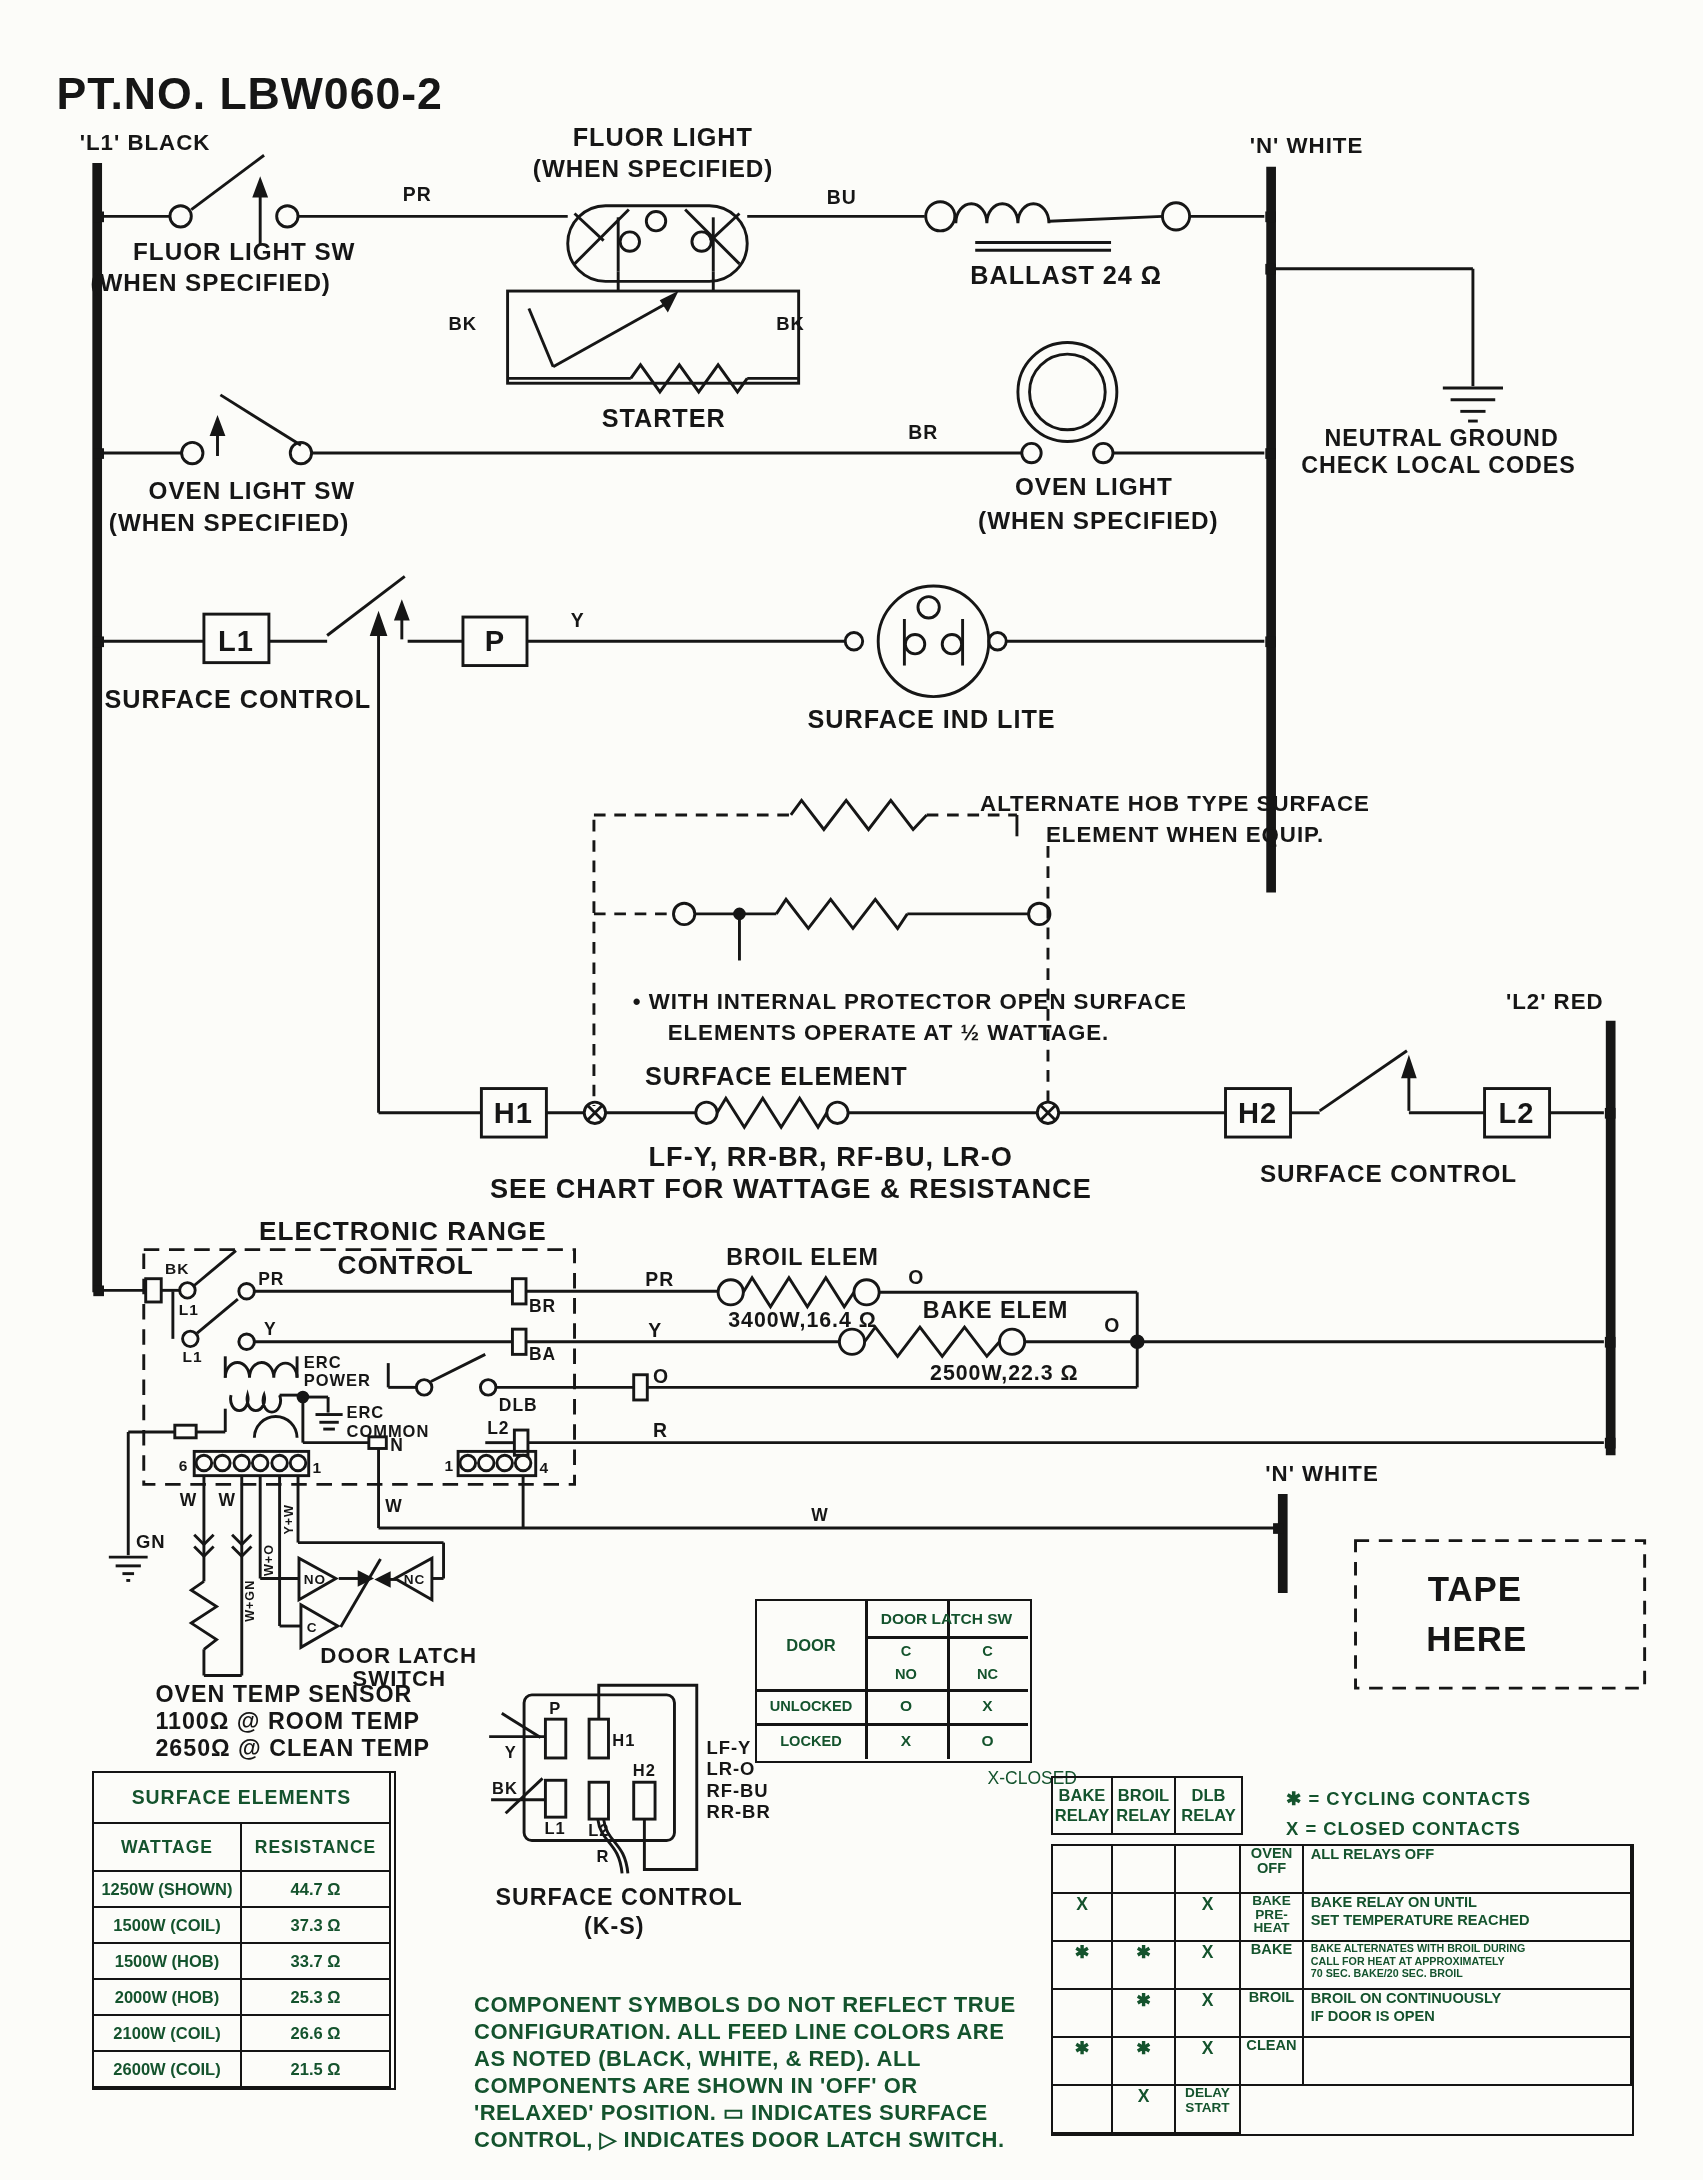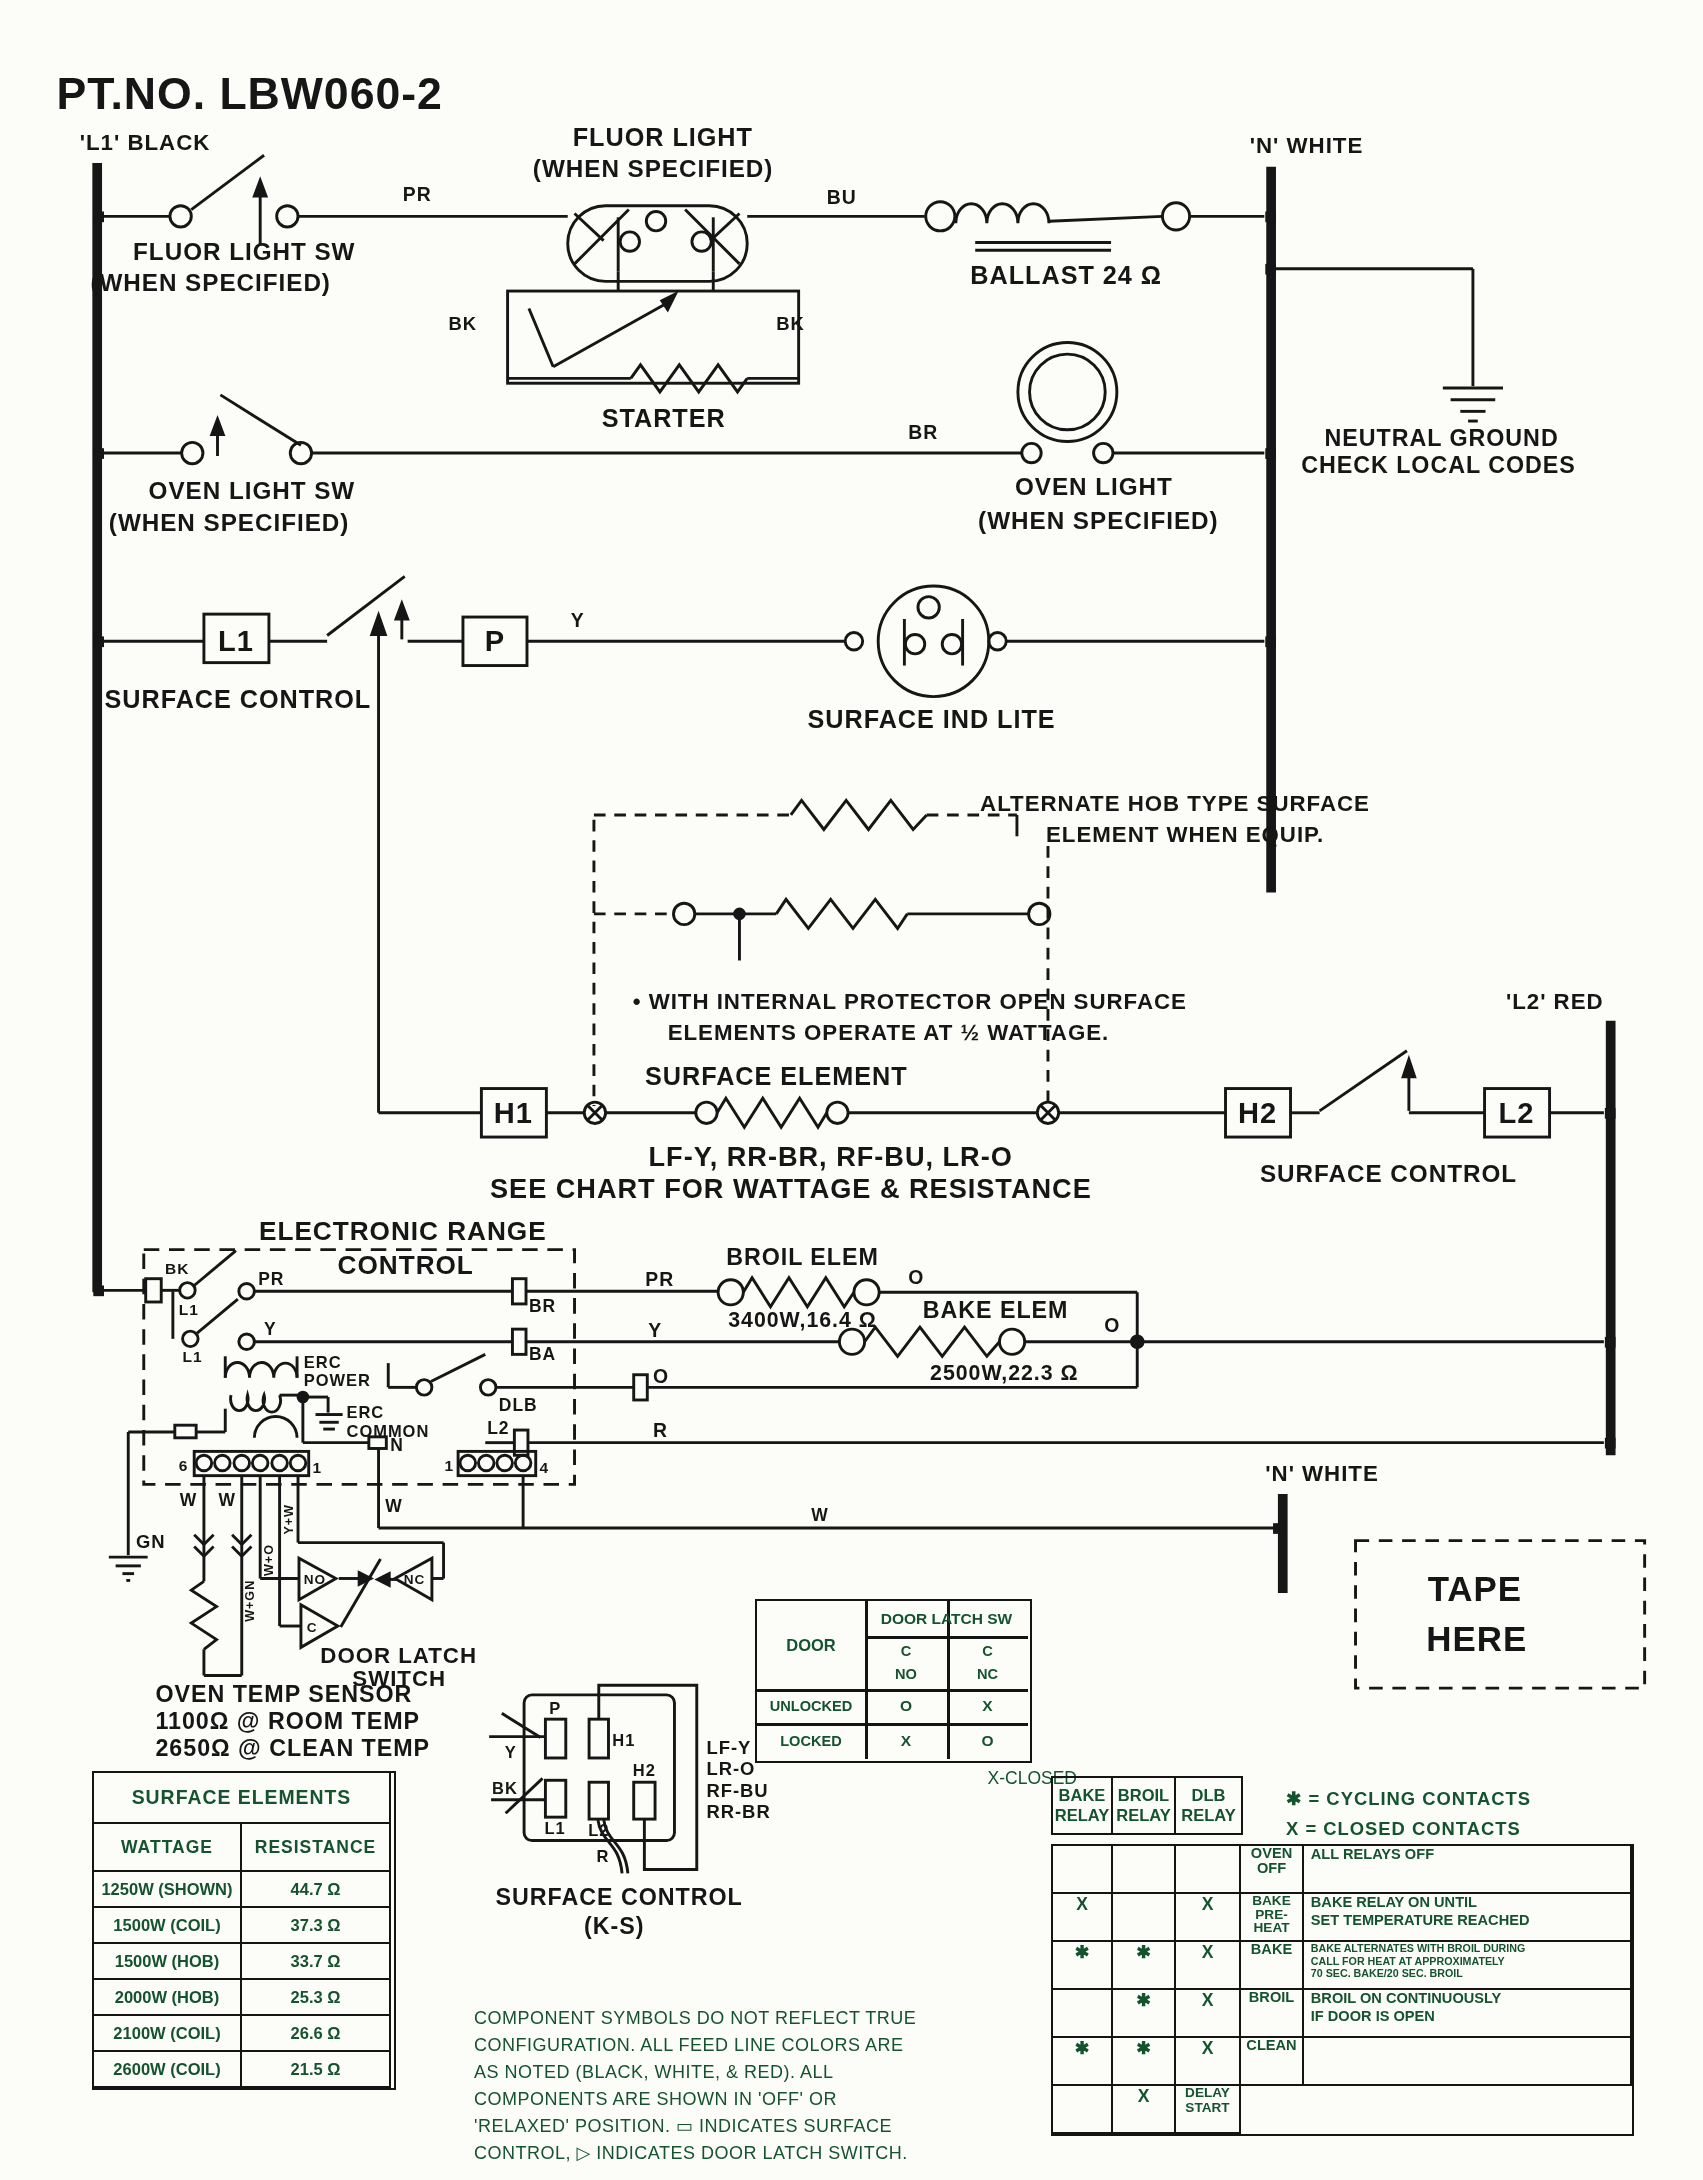--- a/index.html
+++ b/index.html
@@ -20,21 +20,21 @@
   .relay-grid .c{border-right:2.9px solid #141414;border-bottom:2.9px solid #141414;height:46px;display:flex;flex-direction:column;align-items:center;justify-content:flex-start;font-weight:bold;}
   .rc-sym{font-size:17.5px;}
   .rc-mode{font-size:14.6px;line-height:14.6px;text-align:center;}
   .rc-desc{align-items:flex-start !important;justify-content:center;padding-left:6.8px;font-size:14.6px;line-height:17.5px;}
   .rc-desc.small{font-size:10.7px;line-height:12.6px;}
   .legend{font-weight:bold;font-size:18.4px;line-height:30px;letter-spacing:1px;}
   
   .door-box{border:2.9px solid #141414;}
   .door-line{background:#141414;position:absolute;}
   .door-lab{position:absolute;display:flex;align-items:center;justify-content:center;font-weight:bold;text-align:center;}
-  .notes{font-weight:normal;font-size:18px;line-height:27px;letter-spacing:0.5px;white-space:nowrap;margin-top:14px;}
+  .notes{font-weight:bold;font-size:22px;line-height:27px;letter-spacing:0.5px;white-space:nowrap;}
 </style>
 </head>
 <body>
 
 <div id="page">
 
 <svg width="1704" height="2180" viewBox="0 0 1756 2247">
   <g stroke="#161616" stroke-width="3" fill="none">
 
     <line x1="100" y1="168" x2="100" y2="1332" stroke-width="10"></line>

